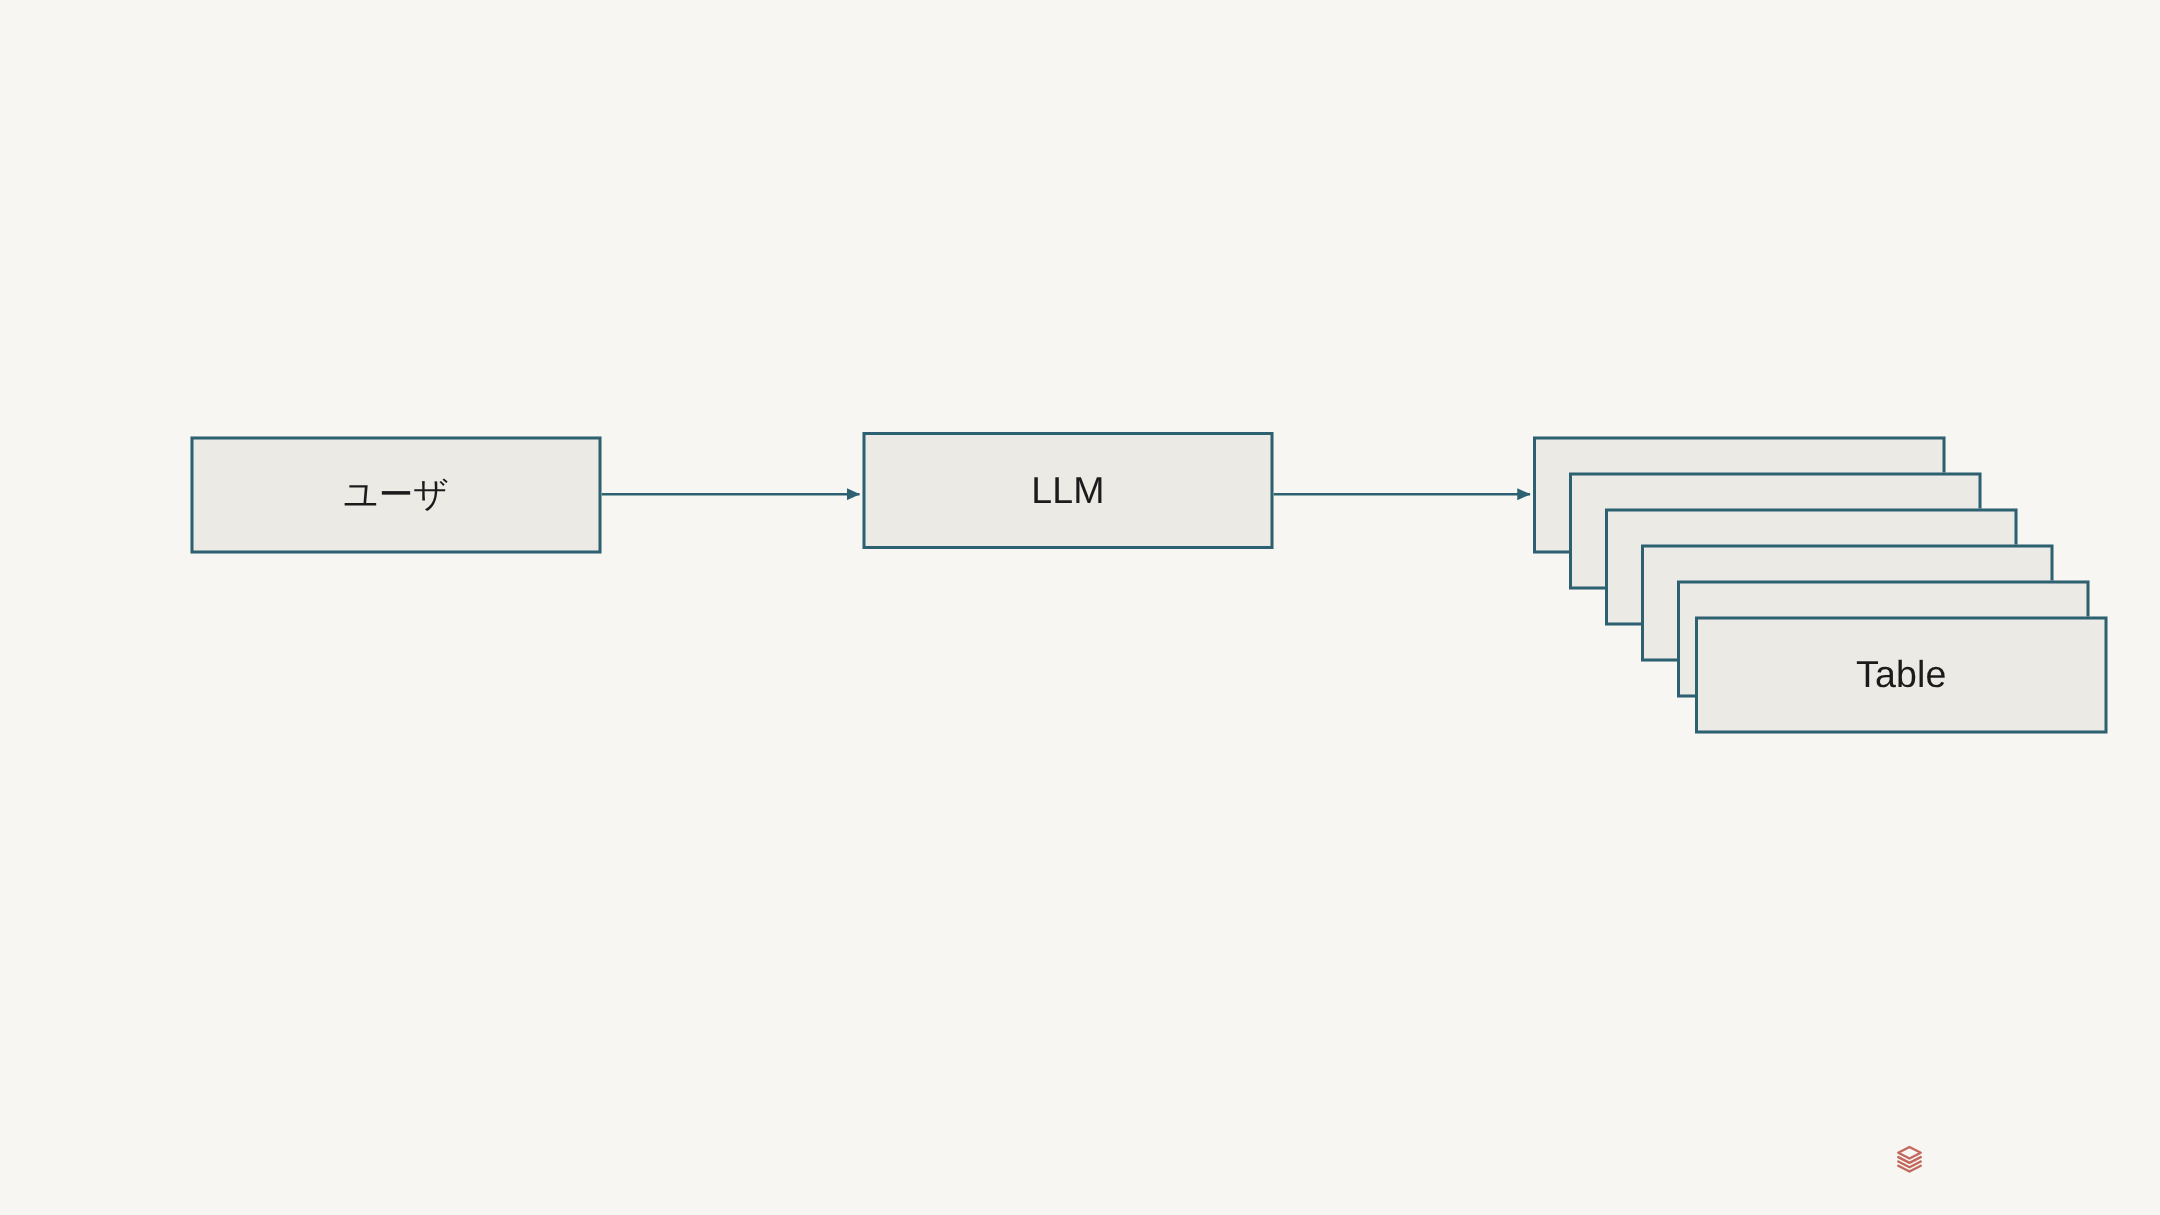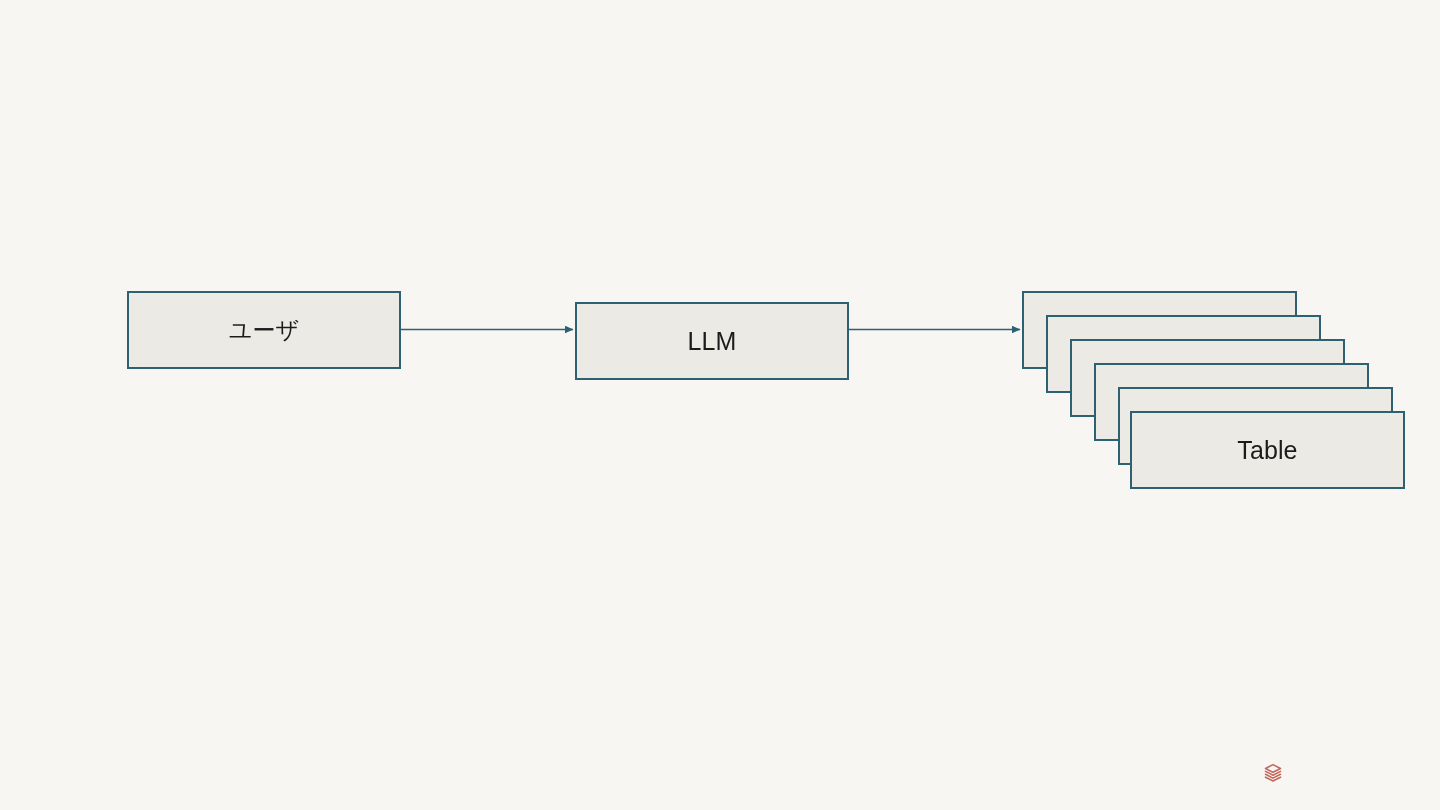--- a/index.html
+++ b/index.html
@@ -58,21 +58,21 @@
   #node-user {
     left: 127px;
     top: 291px;
     width: 274px;
     height: 78px;
   }
 
   
   #node-llm {
     left: 575px;
-    top: 302px;
+    top: 288px;
     width: 274px;
     height: 78px;
   }
 
   
   #table-stack {
     position: absolute;
     left: 1022px;
     top: 291px;
     width: 396px;

